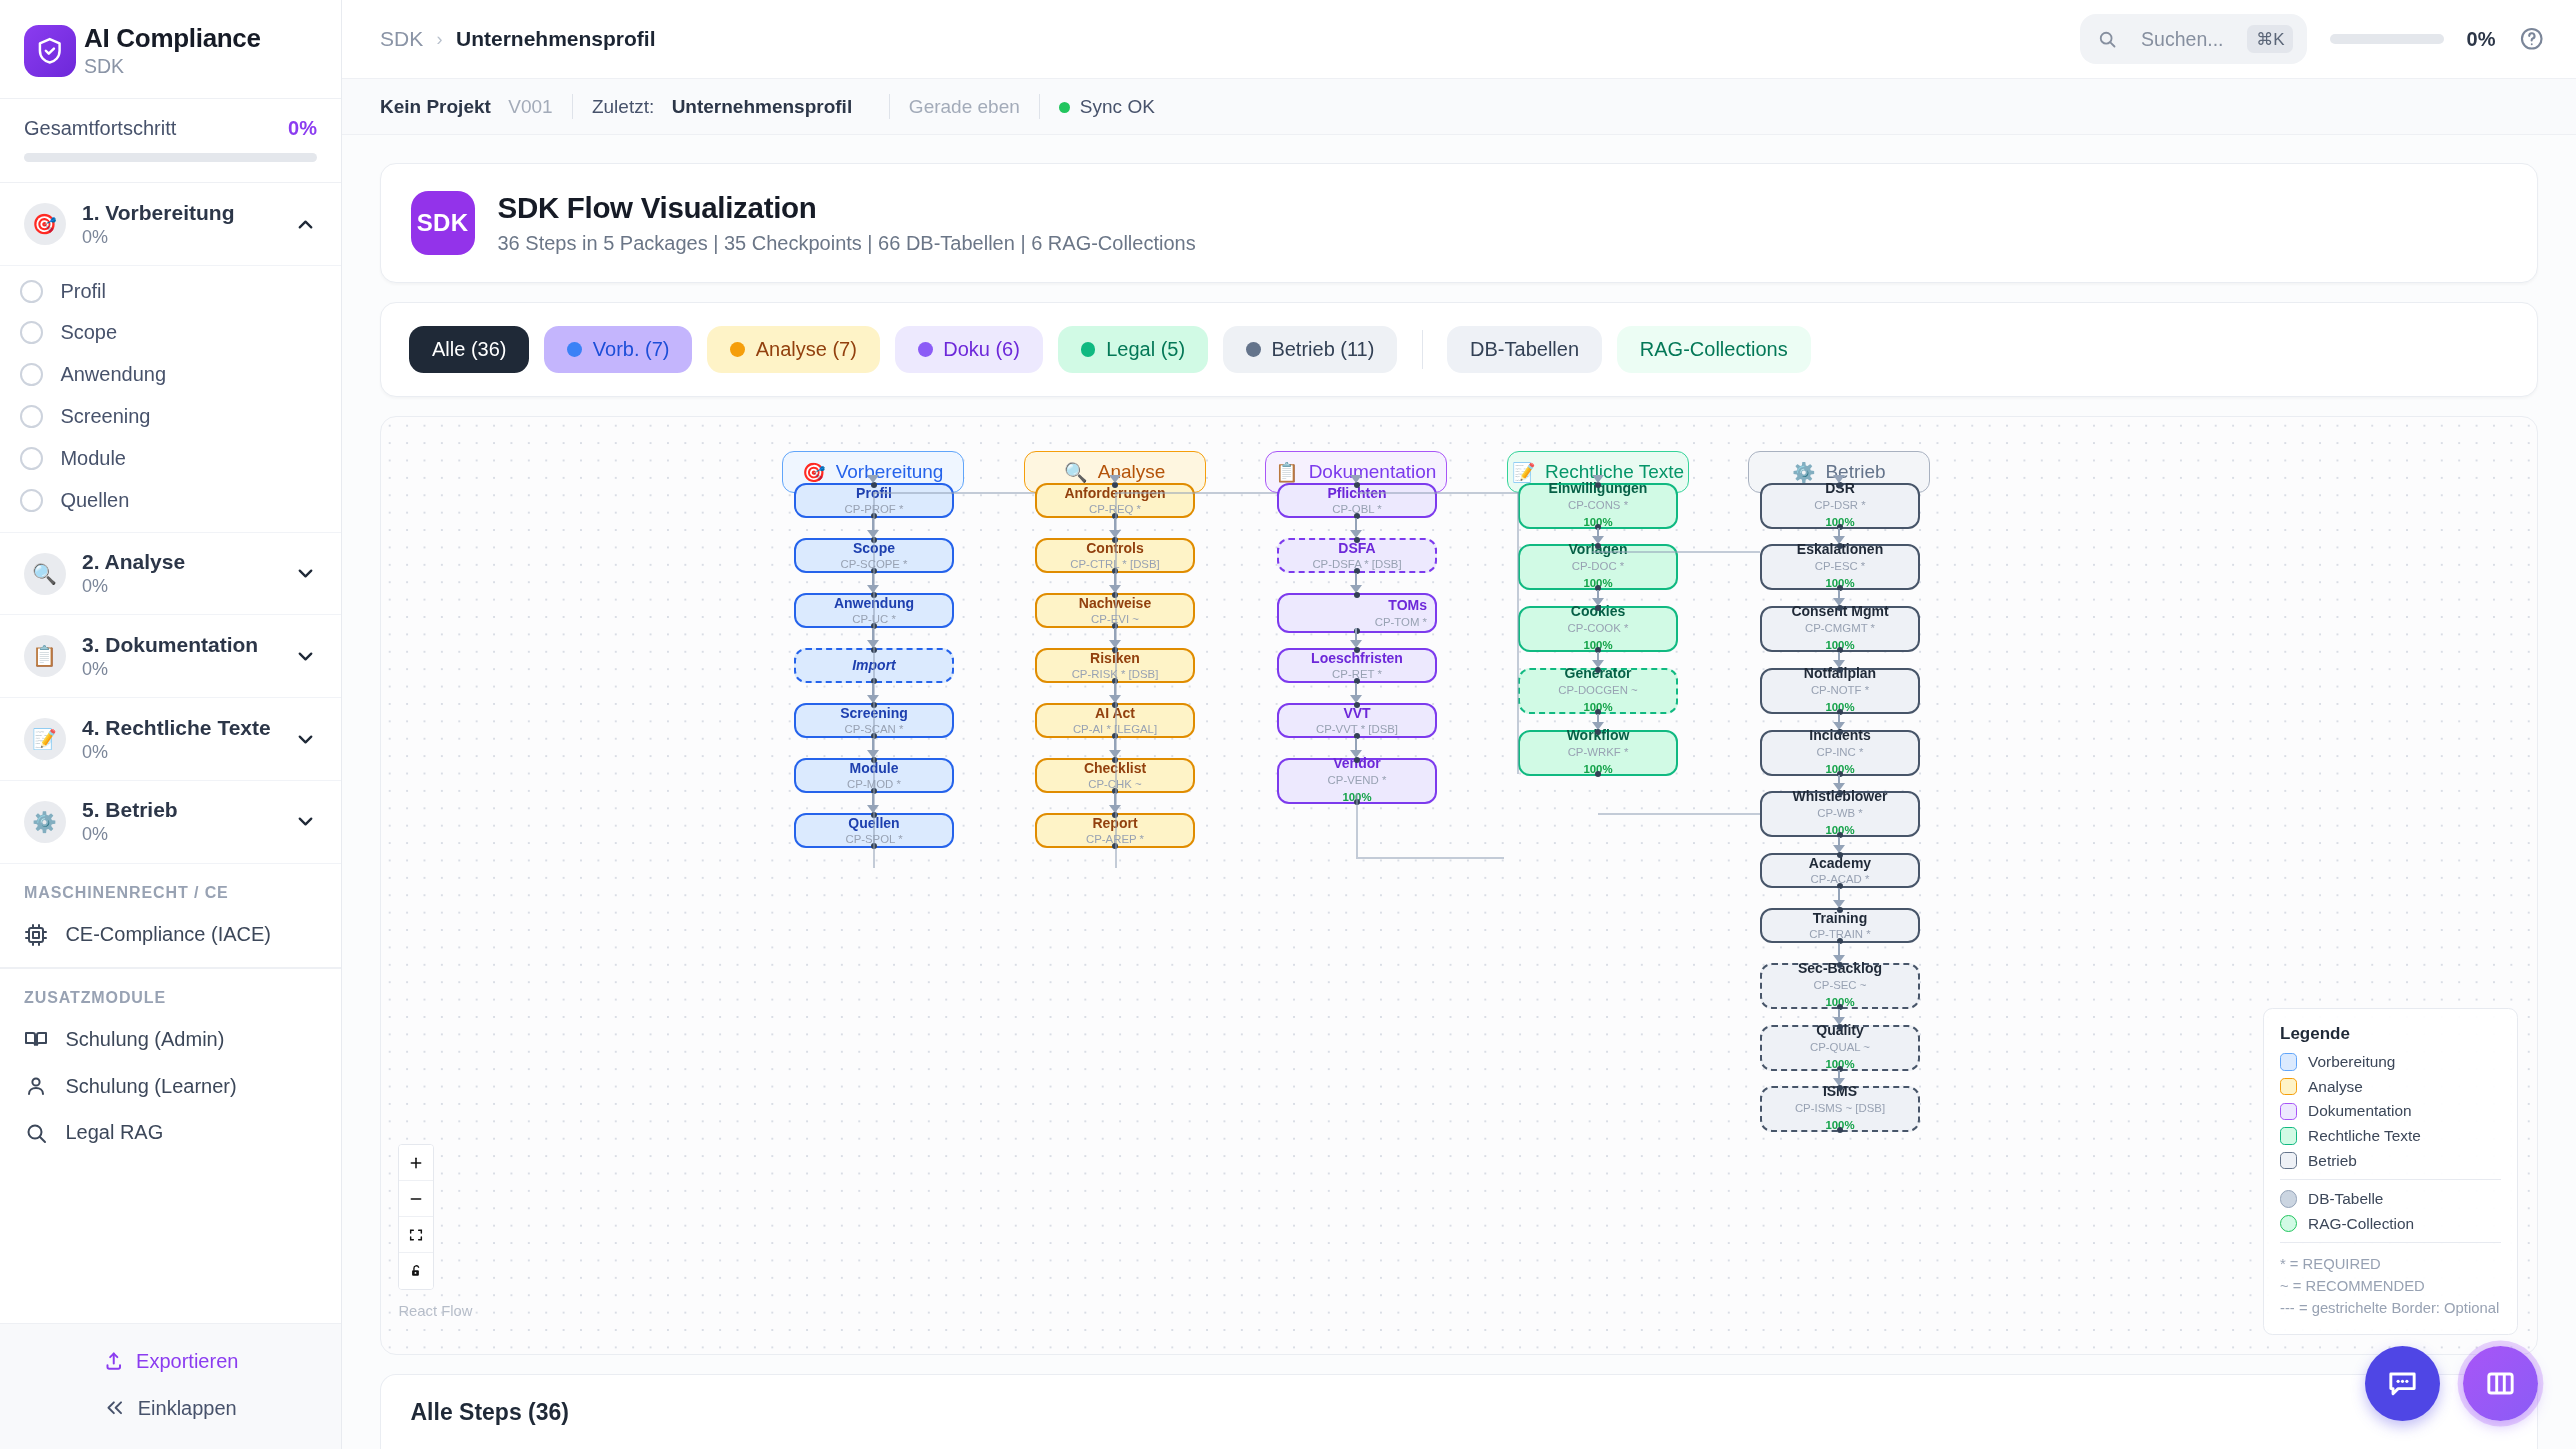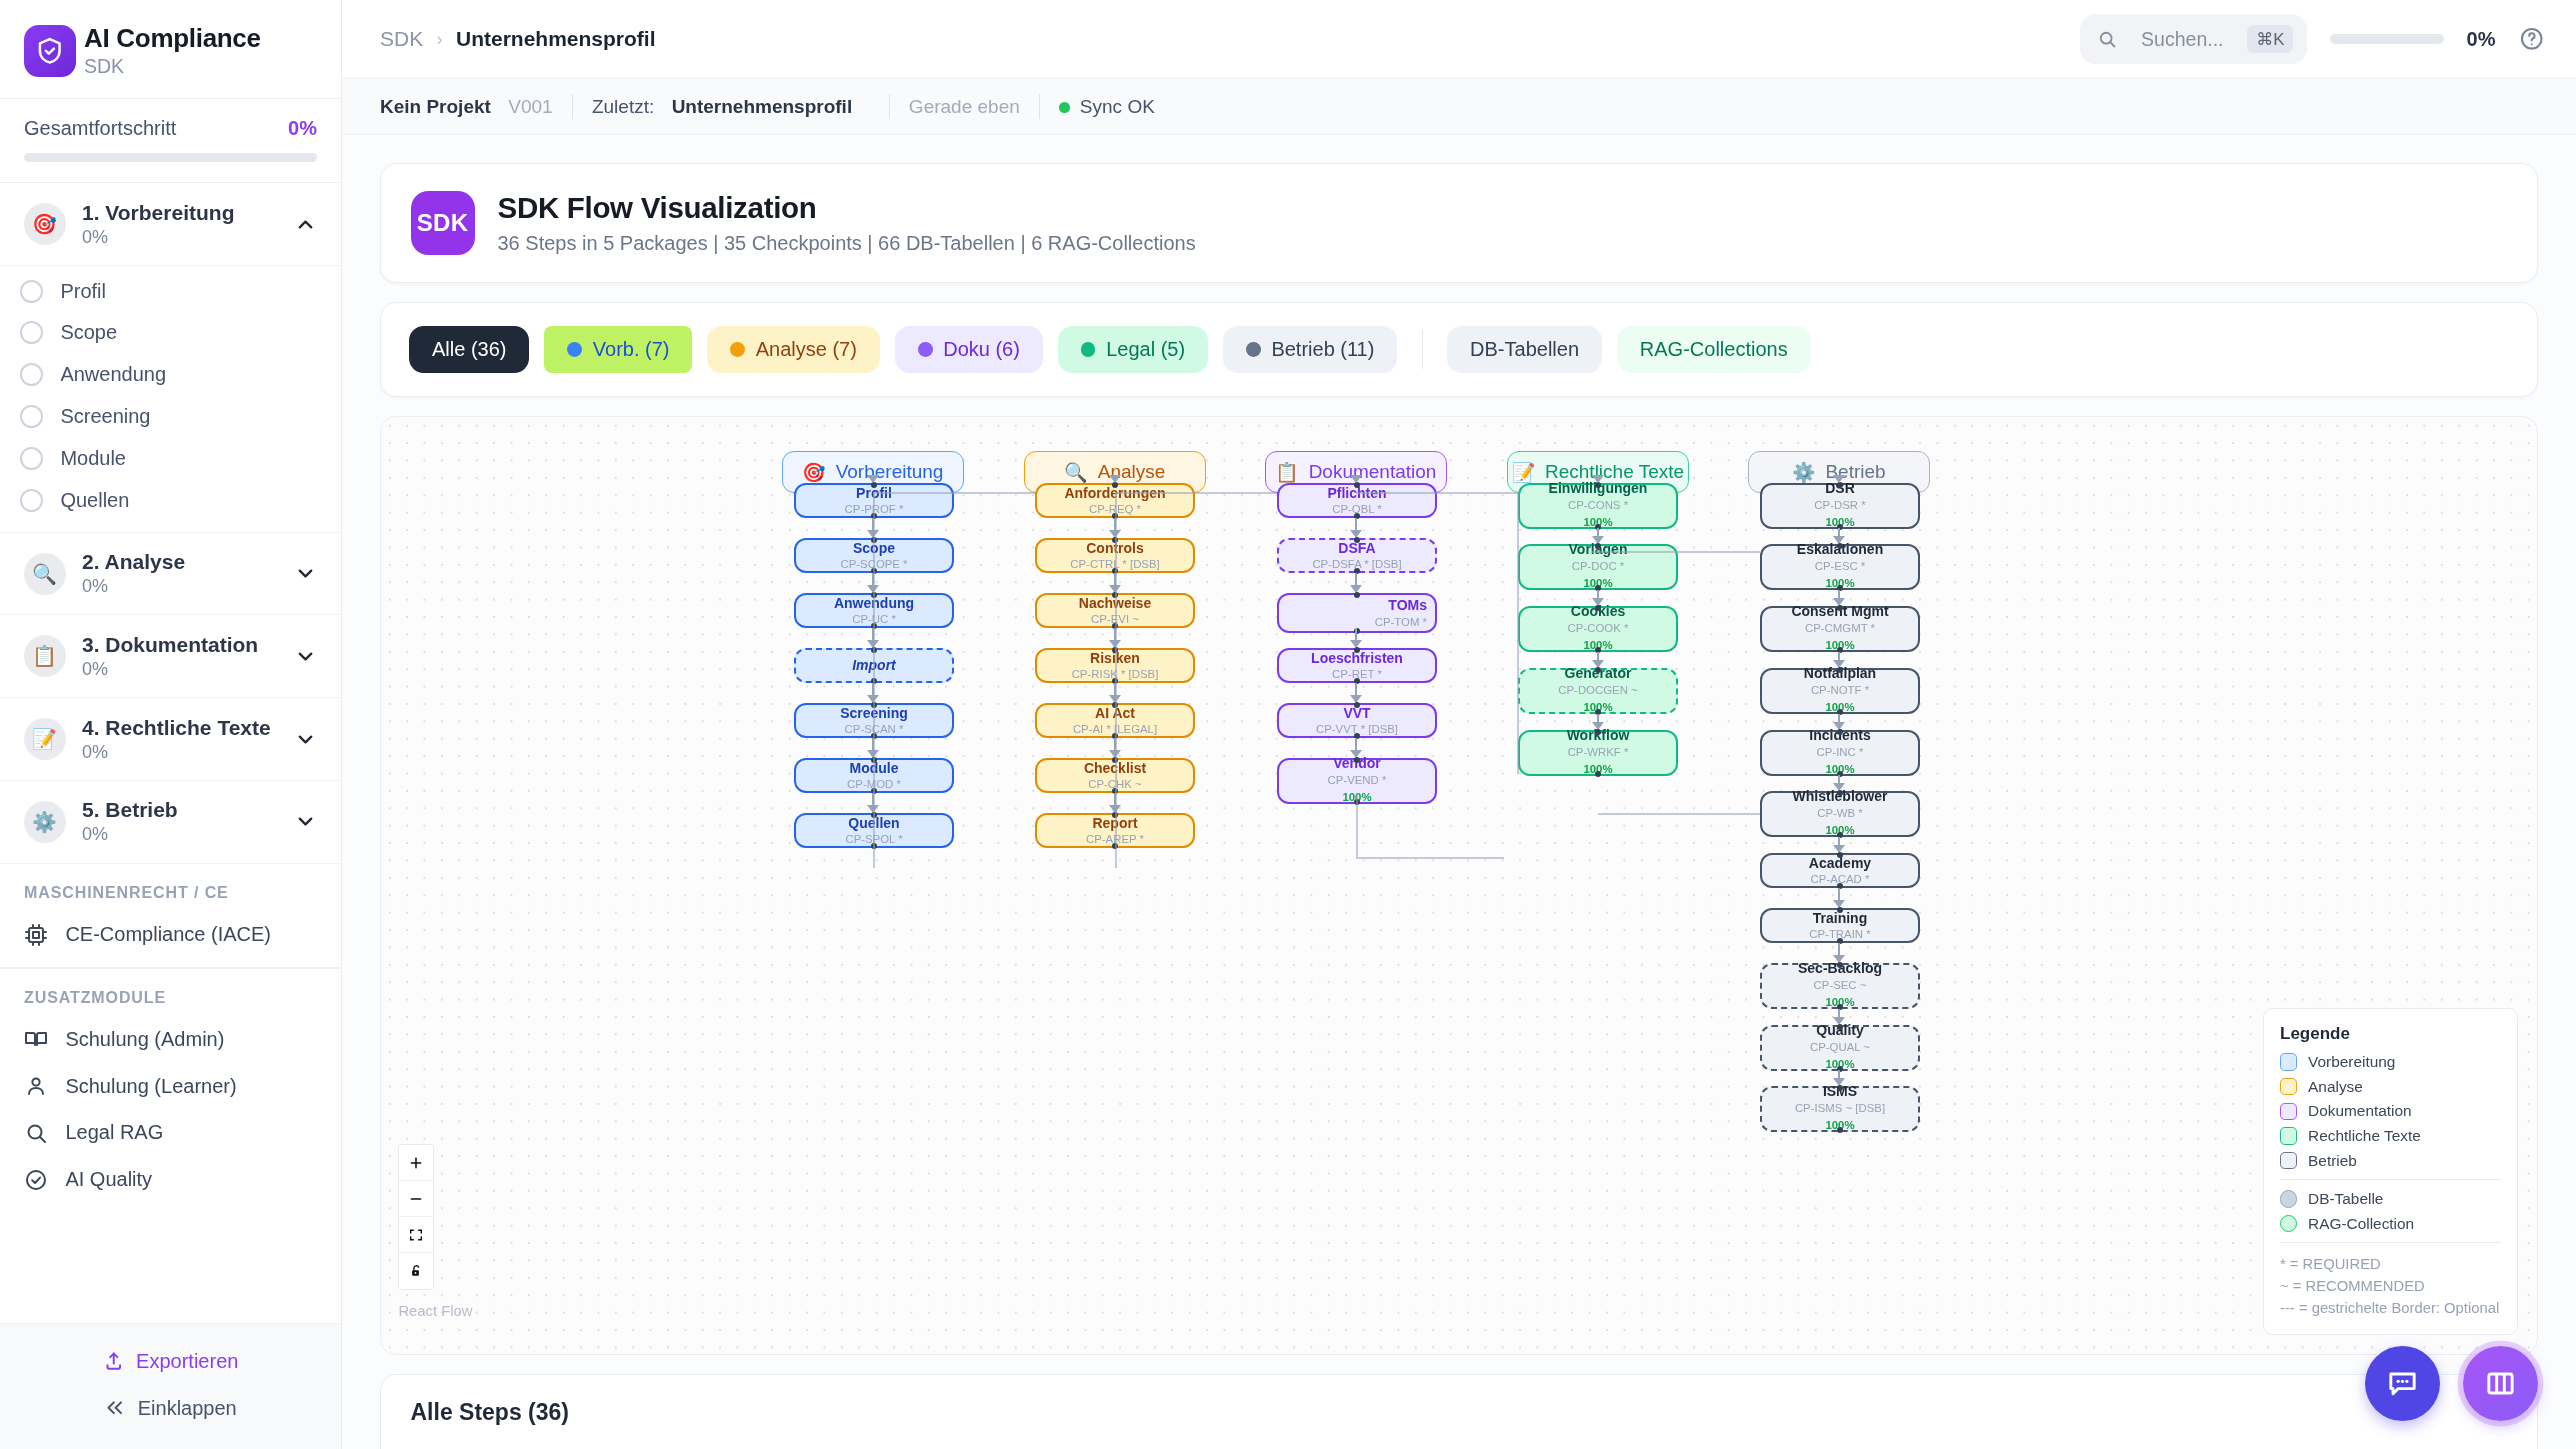--- a/index.html
+++ b/index.html
@@ -366,27 +366,20 @@
       </svg>
       <span>Schulung (Learner)</span>
     </div>
     <div class="navlink">
       <svg width="24" height="24" viewBox="0 0 24 24" fill="none" stroke="#3c4759" stroke-width="2" stroke-linecap="round" stroke-linejoin="round">
         <circle cx="11" cy="11" r="6.5"></circle>
           <line x1="16" y1="16" x2="21" y2="21"></line>
       </svg>
       <span>Legal RAG</span>
     </div>
-    <div class="navlink">
-      <svg width="24" height="24" viewBox="0 0 24 24" fill="none" stroke="#3c4759" stroke-width="2" stroke-linecap="round" stroke-linejoin="round">
-        <circle cx="12" cy="12" r="9"></circle>
-          <polyline points="8.2,12.2 11,15 16,9.6"></polyline>
-      </svg>
-      <span>AI Quality</span>
-    </div>
 
     <div class="sidebar-foot">
       <div class="foot-btn accent">
         <svg width="21.5" height="21.5" viewBox="0 0 24 24" fill="none" stroke="#8b3cf0" stroke-width="2.2" stroke-linecap="round" stroke-linejoin="round">
           <path d="M5 17v2a2 2 0 0 0 2 2h10a2 2 0 0 0 2-2v-2"></path>
             <polyline points="8,8 12,4 16,8"></polyline>
             <line x1="12" y1="4" x2="12" y2="15"></line>
         </svg>
         <span>Exportieren</span>
       </div>
@@ -448,21 +441,21 @@
         <div>
           <div class="hero-title">SDK Flow Visualization</div>
           <div class="hero-sub">36 Steps in 5 Packages | 35 Checkpoints | 66 DB-Tabellen | 6 RAG-Collections</div>
         </div>
       </div>
 
       <div class="card filters">
         <div class="pill" style="background:#1f2937;color:#fff;">
           <span>Alle (36)</span>
         </div>
-        <div class="pill" style="background:#bef264;color:#1d4ed8;border-radius:8px;">
+        <div class="pill" style="background:#c4b5fd;color:#1d4ed8;">
           <span class="pdot" style="background:#3b82f6"></span>
           <span>Vorb. (7)</span>
         </div>
         <div class="pill" style="background:#fef3c7;color:#92400e;">
           <span class="pdot" style="background:#f59e0b"></span>
           <span>Analyse (7)</span>
         </div>
         <div class="pill" style="background:#ede9fe;color:#6d28d9;">
           <span class="pdot" style="background:#8b5cf6"></span>
           <span>Doku (6)</span>

